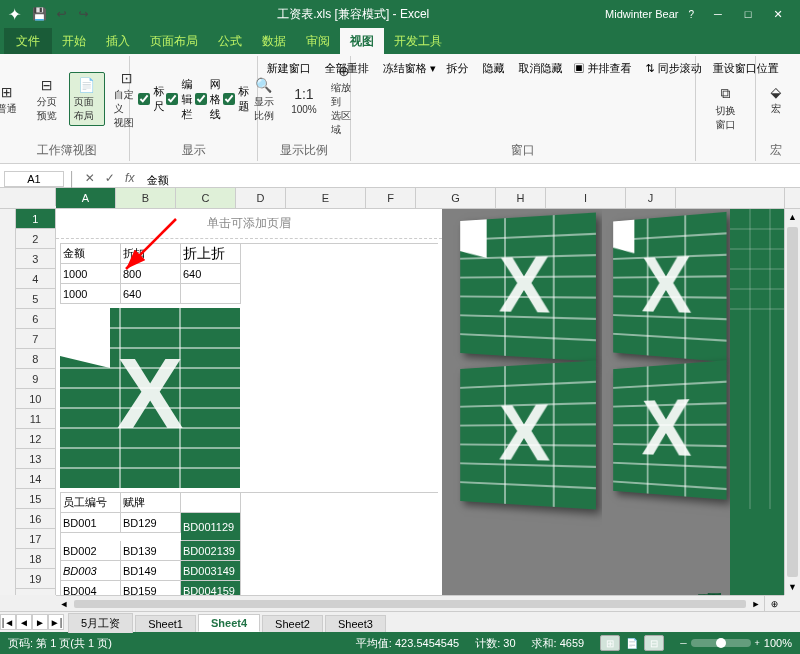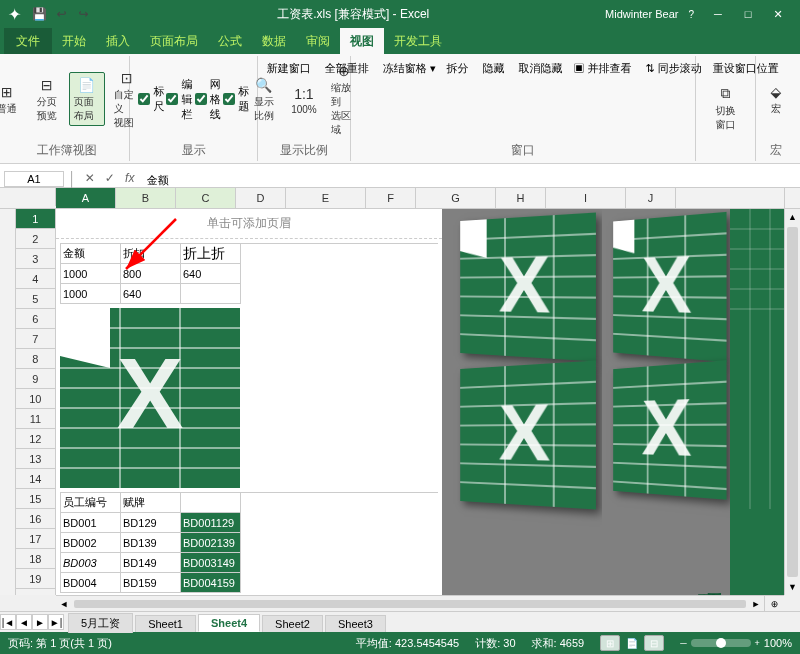--- a/index.html
+++ b/index.html
@@ -323,21 +323,21 @@
 
                 <div style="position:absolute;top:0;left:0;width:50px;height:60px;background:white;clip-path:polygon(0 0, 100% 0, 100% 100%, 0 80%);"></div>
               </div>
 
               <div style="display:grid;grid-template-columns:60px 60px 60px;border-top:1px solid #ccc;border-left:1px solid #ccc;margin-top:4px;">
                 <div style="border-right:1px solid #ccc;border-bottom:1px solid #ccc;height:20px;font-size:11px;padding:0 2px;display:flex;align-items:center;">员工编号</div>
                 <div style="border-right:1px solid #ccc;border-bottom:1px solid #ccc;height:20px;font-size:11px;padding:0 2px;display:flex;align-items:center;">赋牌</div>
                 <div style="border-right:1px solid #ccc;border-bottom:1px solid #ccc;height:20px;font-size:11px;padding:0 2px;display:flex;align-items:center;"></div>
                 <div style="border-right:1px solid #ccc;border-bottom:1px solid #ccc;height:20px;font-size:11px;padding:0 2px;display:flex;align-items:center;">BD001</div>
                 <div style="border-right:1px solid #ccc;border-bottom:1px solid #ccc;height:20px;font-size:11px;padding:0 2px;display:flex;align-items:center;">BD129</div>
-                <div style="border-right:1px solid #ccc;border-bottom:1px solid #ccc;height:20px;font-size:11px;padding:8px 2px;display:flex;align-items:center;background:#217346;color:white;">BD001129</div>
+                <div style="border-right:1px solid #ccc;border-bottom:1px solid #ccc;height:28px;font-size:11px;padding:8px 2px;display:flex;align-items:center;background:#217346;color:white;">BD001129</div>
                 <div style="border-right:1px solid #ccc;border-bottom:1px solid #ccc;height:20px;font-size:11px;padding:0 2px;display:flex;align-items:center;">BD002</div>
                 <div style="border-right:1px solid #ccc;border-bottom:1px solid #ccc;height:20px;font-size:11px;padding:0 2px;display:flex;align-items:center;">BD139</div>
                 <div style="border-right:1px solid #ccc;border-bottom:1px solid #ccc;height:20px;font-size:11px;padding:0 2px;display:flex;align-items:center;background:#217346;color:white;">BD002139</div>
                 <div style="border-right:1px solid #ccc;border-bottom:1px solid #ccc;height:20px;font-size:11px;padding:0 2px;display:flex;align-items:center;font-style:italic;">BD003</div>
                 <div style="border-right:1px solid #ccc;border-bottom:1px solid #ccc;height:20px;font-size:11px;padding:0 2px;display:flex;align-items:center;">BD149</div>
                 <div style="border-right:1px solid #ccc;border-bottom:1px solid #ccc;height:20px;font-size:11px;padding:0 2px;display:flex;align-items:center;background:#217346;color:white;">BD003149</div>
                 <div style="border-right:1px solid #ccc;border-bottom:1px solid #ccc;height:20px;font-size:11px;padding:0 2px;display:flex;align-items:center;">BD004</div>
                 <div style="border-right:1px solid #ccc;border-bottom:1px solid #ccc;height:20px;font-size:11px;padding:0 2px;display:flex;align-items:center;">BD159</div>
                 <div style="border-right:1px solid #ccc;border-bottom:1px solid #ccc;height:20px;font-size:11px;padding:0 2px;display:flex;align-items:center;background:#217346;color:white;">BD004159</div>
 

